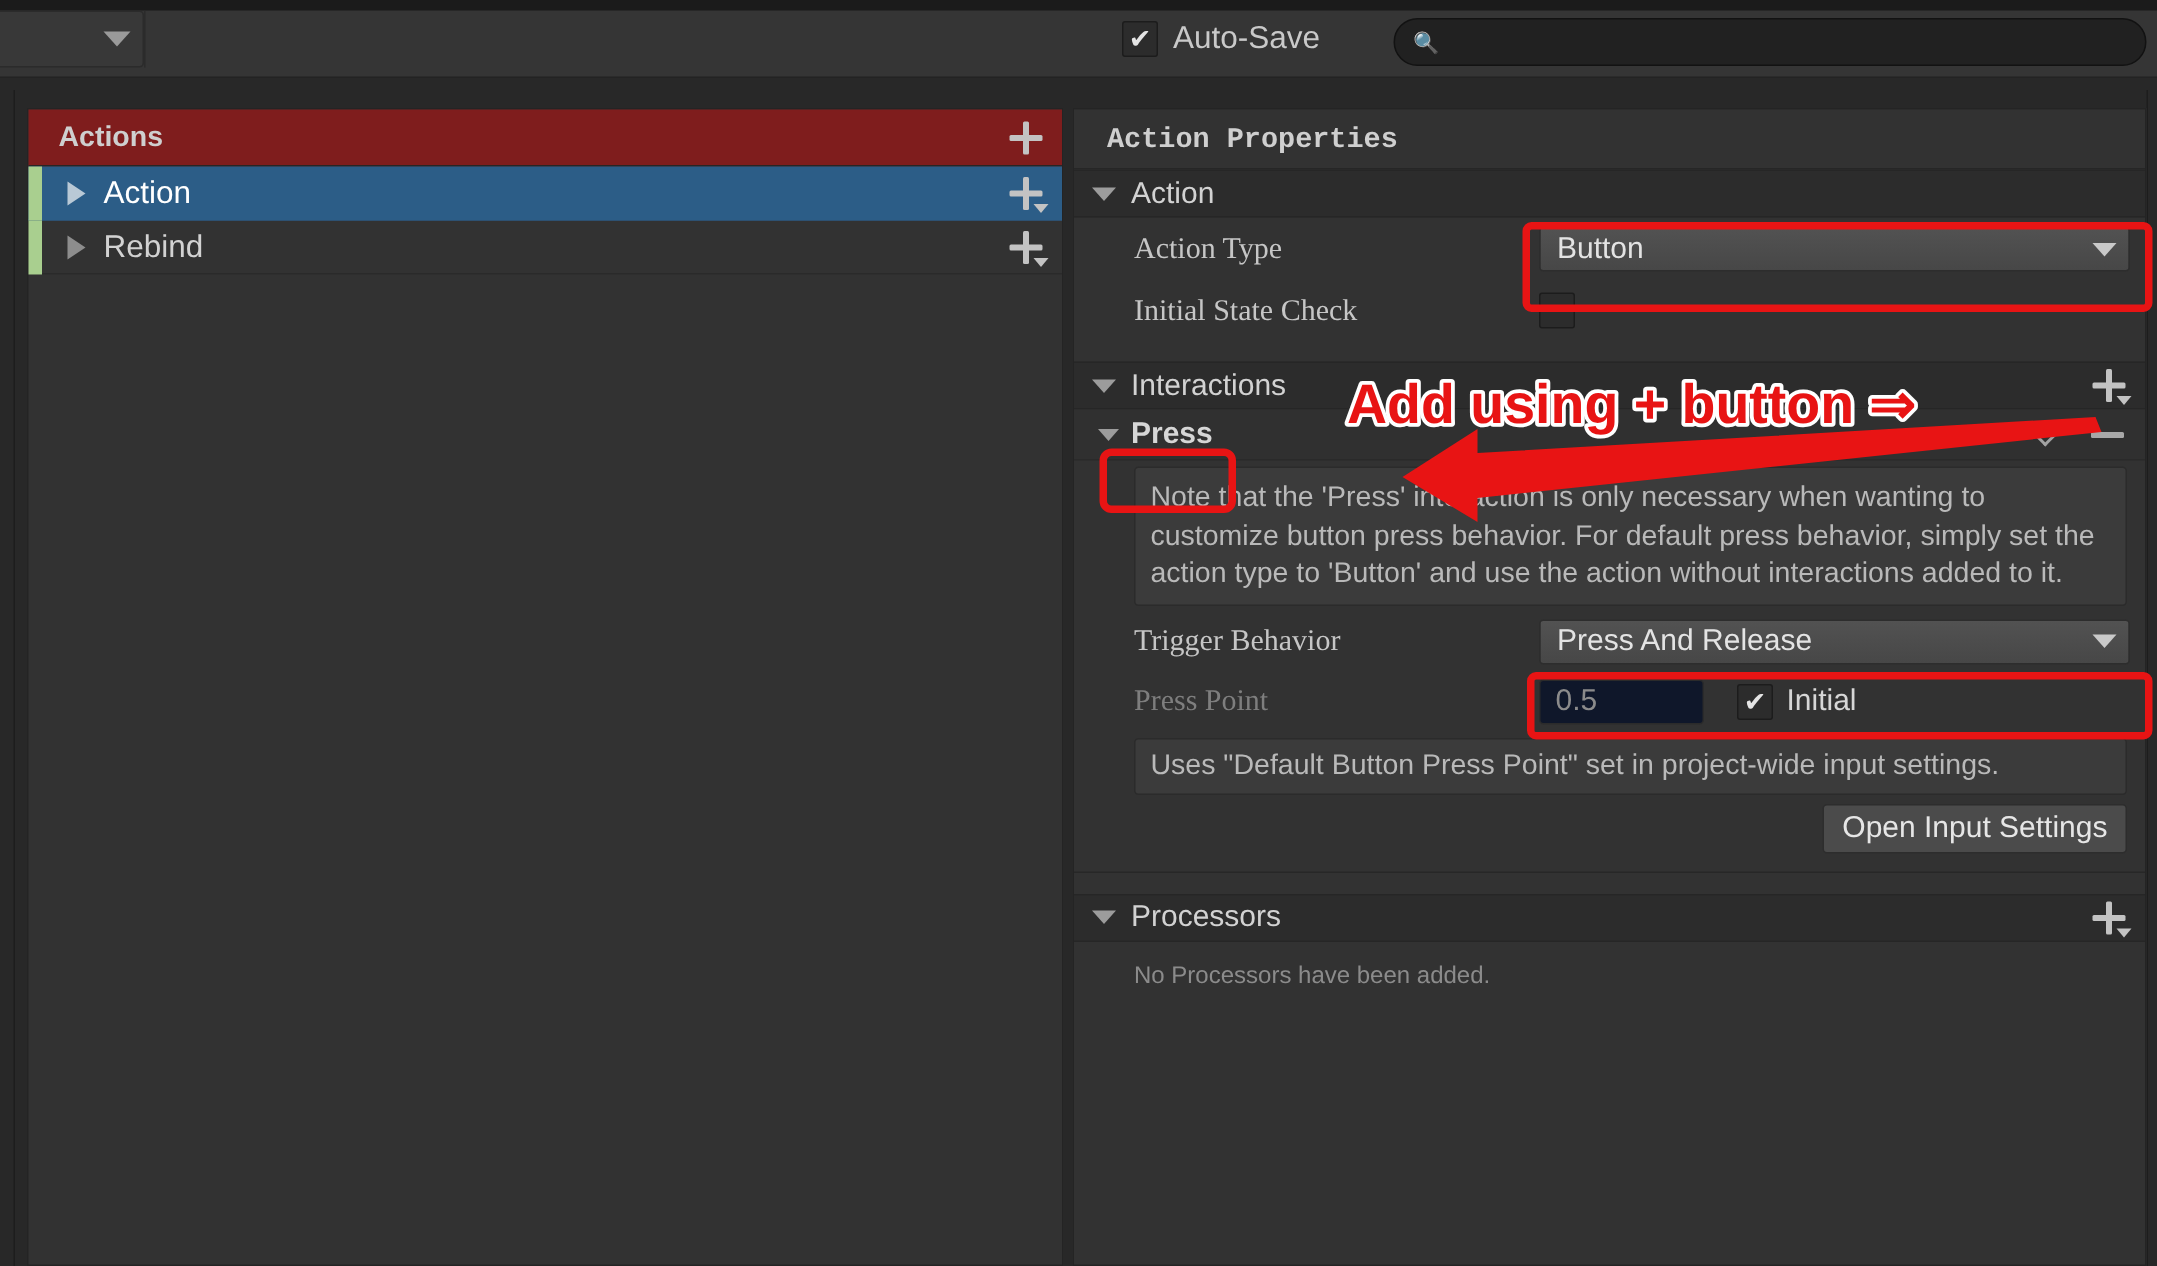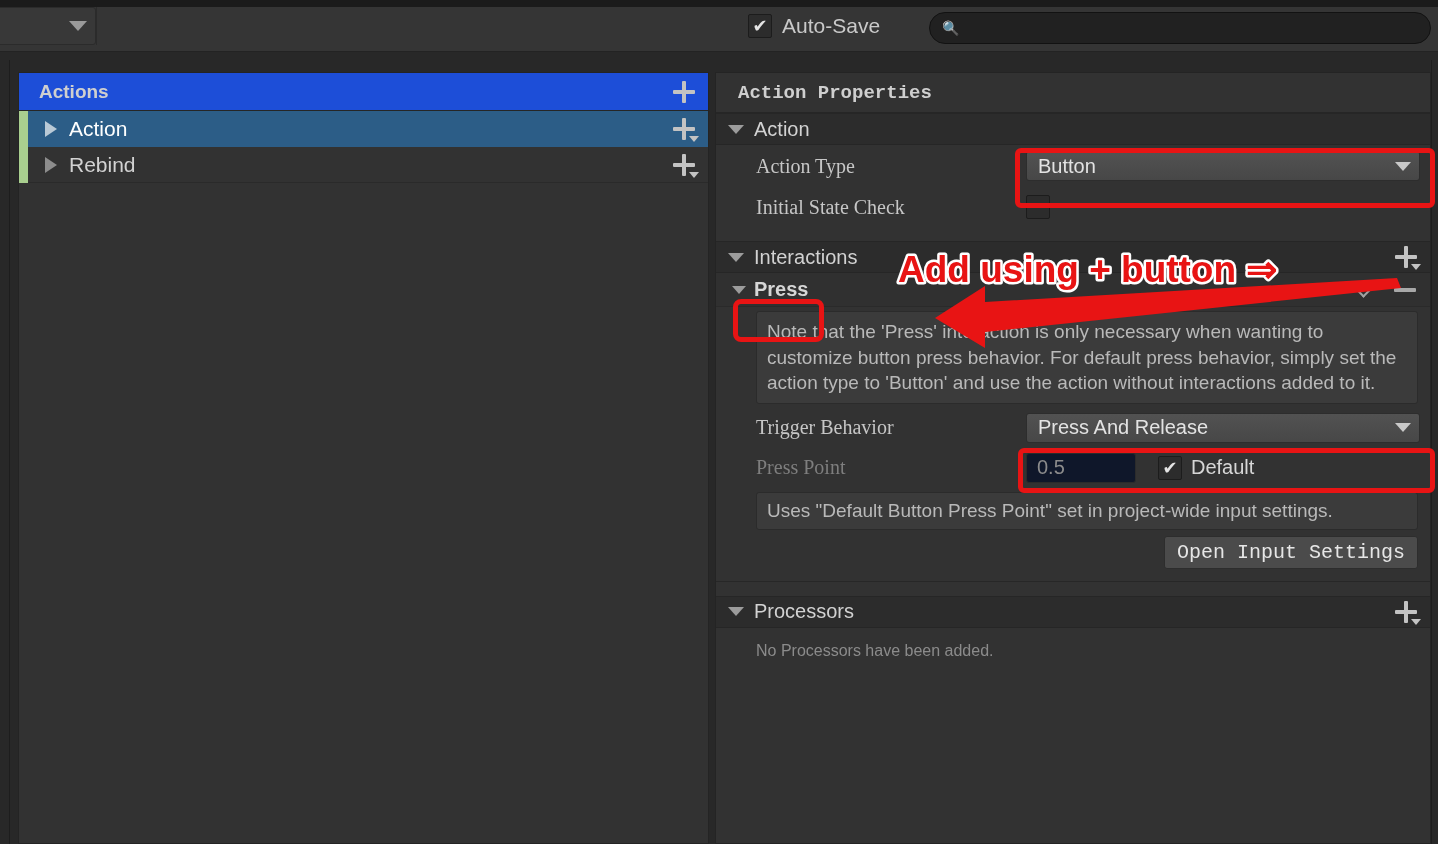--- a/index.html
+++ b/index.html
@@ -63,21 +63,21 @@
   .left-outerline {
     position: absolute; left: 9px; top: 60px; width: 1px; height: 784px;
     background: #1d1d1d;
   }
   .left-panel {
     position: absolute; left: 18px; top: 72px; width: 691px; height: 772px;
     background: #323232;
     border: 1px solid #242424;
   }
   .panel-header {
-    position: relative; height: 38px; background: #1d4ed8;
+    position: relative; height: 38px; background: #7f1d1d;
     border-bottom: 1px solid #262626;
     display: flex; align-items: center; padding-left: 20px;
   }
   .panel-header .title {
     color: #cfcfcf; font-size: 19px; font-weight: bold;
   }
   .plus-btn {
     position: absolute; right: 10px; top: 50%; transform: translateY(-50%);
     width: 28px; height: 28px; cursor: pointer;
   }
@@ -208,21 +208,21 @@
     display: flex; align-items: center; padding-left: 10px;
     color: #8b8b8b; font-size: 20px;
   }
   .default-chk { display: flex; align-items: center; gap: 9px; margin-left: 22px; }
   .default-chk .lbl { color: #d7d7d7; font-size: 20px; }
 
   .btn-row { display: flex; justify-content: flex-end; padding: 6px 12px 0 0; }
   .unity-btn {
     background: #4b4b4b; border: 1px solid #2d2d2d; border-radius: 3px;
     color: #e6e6e6; font-size: 20px; padding: 4px 12px; cursor: pointer;
-    font-family: Liberation Mono, monospace;
+    font-family: Liberation Sans, sans-serif;
   }
   .thin-divider { height: 1px; background: #272727; margin-top: 12px; }
 
   .empty-note { color: #8b8b8b; font-size: 16px; padding: 14px 0 0 40px; }
 
   
   .anno { position: absolute; pointer-events: none; }
   .anno-rect {
     border: 5px solid #e81414; border-radius: 6px;
   }
@@ -335,21 +335,21 @@
         <span class="val">Press And Release</span>
         <span class="dd-tri"></span>
       </span>
     </div>
 
     <div class="press-point-row">
       <span class="prop-label dim">Press Point</span>
       <span class="num-field">0.5</span>
       <span class="default-chk">
         <span class="cbox">✔</span>
-        <span class="lbl">Default</span>
+        <span class="lbl">Initial</span>
       </span>
     </div>
 
     <div class="help-box single">Uses "Default Button Press Point" set in project-wide input settings.</div>
 
     <div class="btn-row">
       <button class="unity-btn">Open Input Settings</button>
     </div>
 
     <div class="thin-divider"></div>

